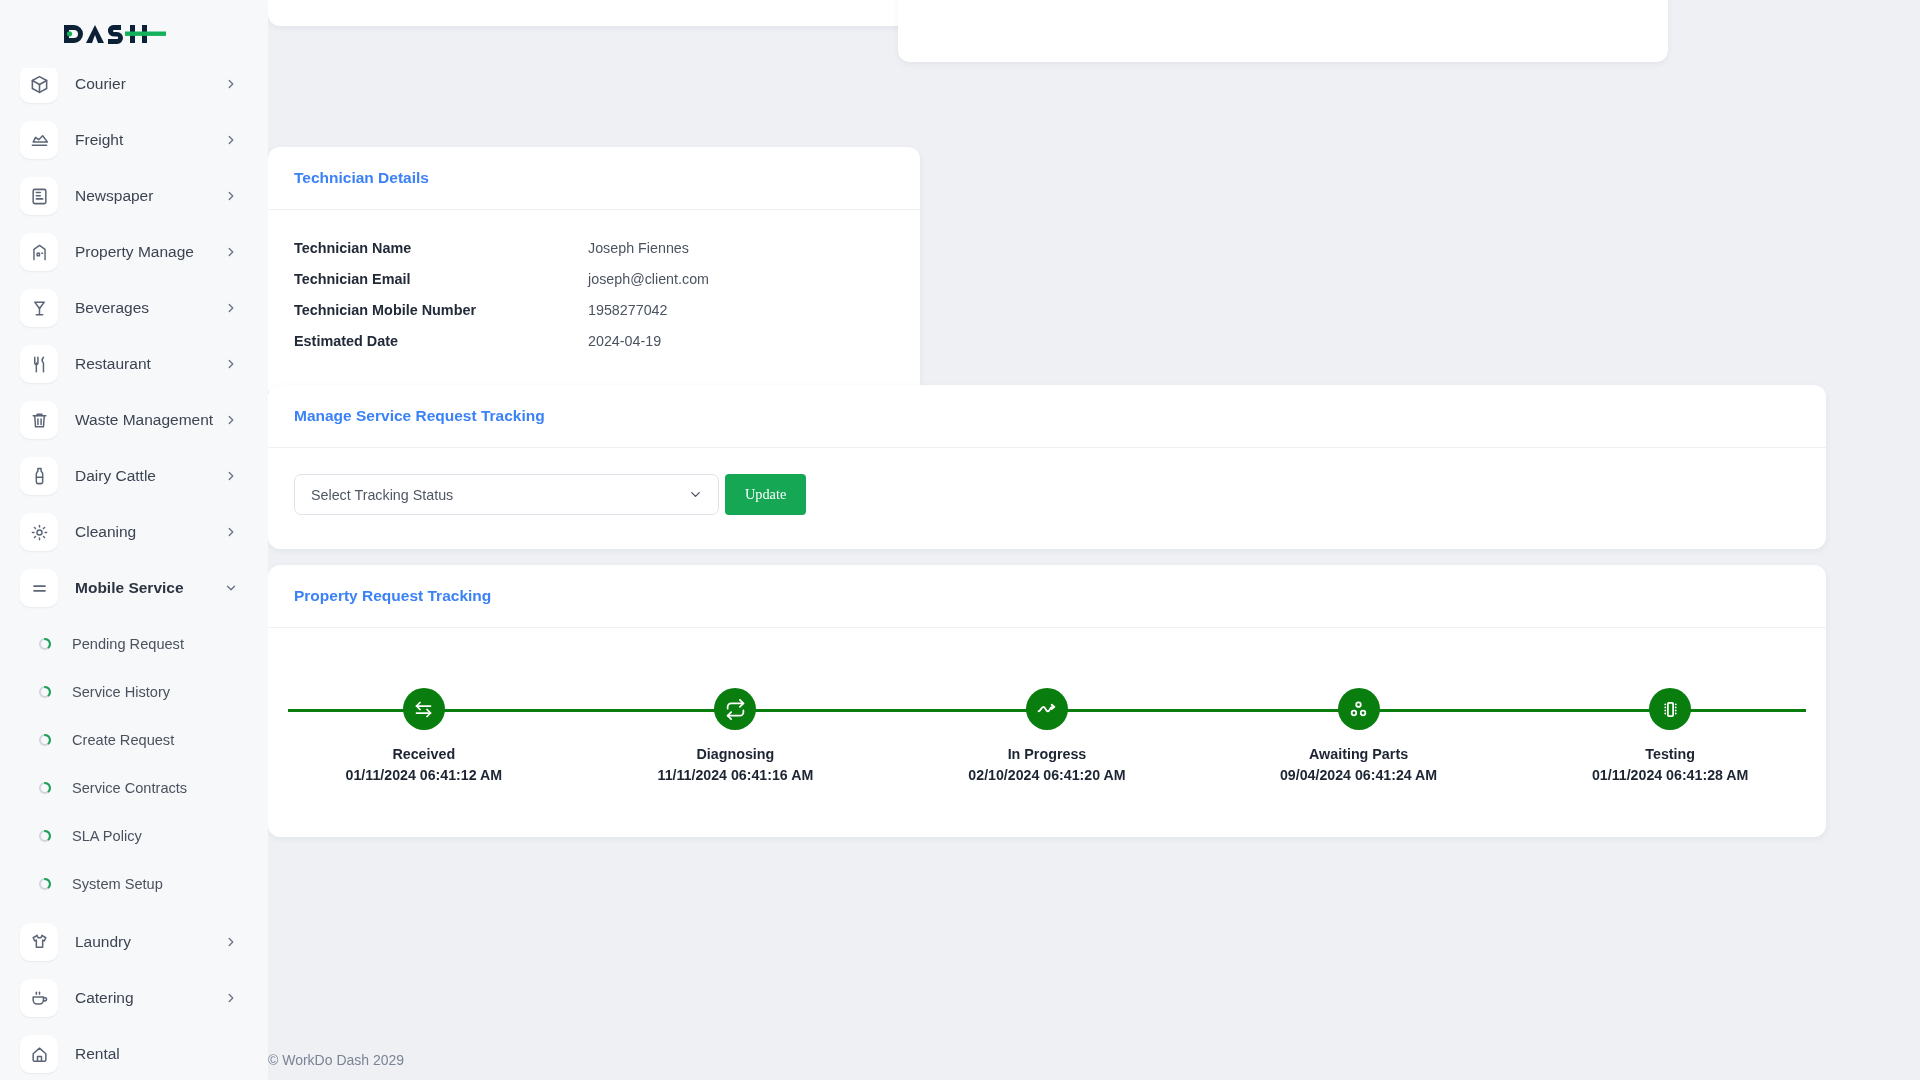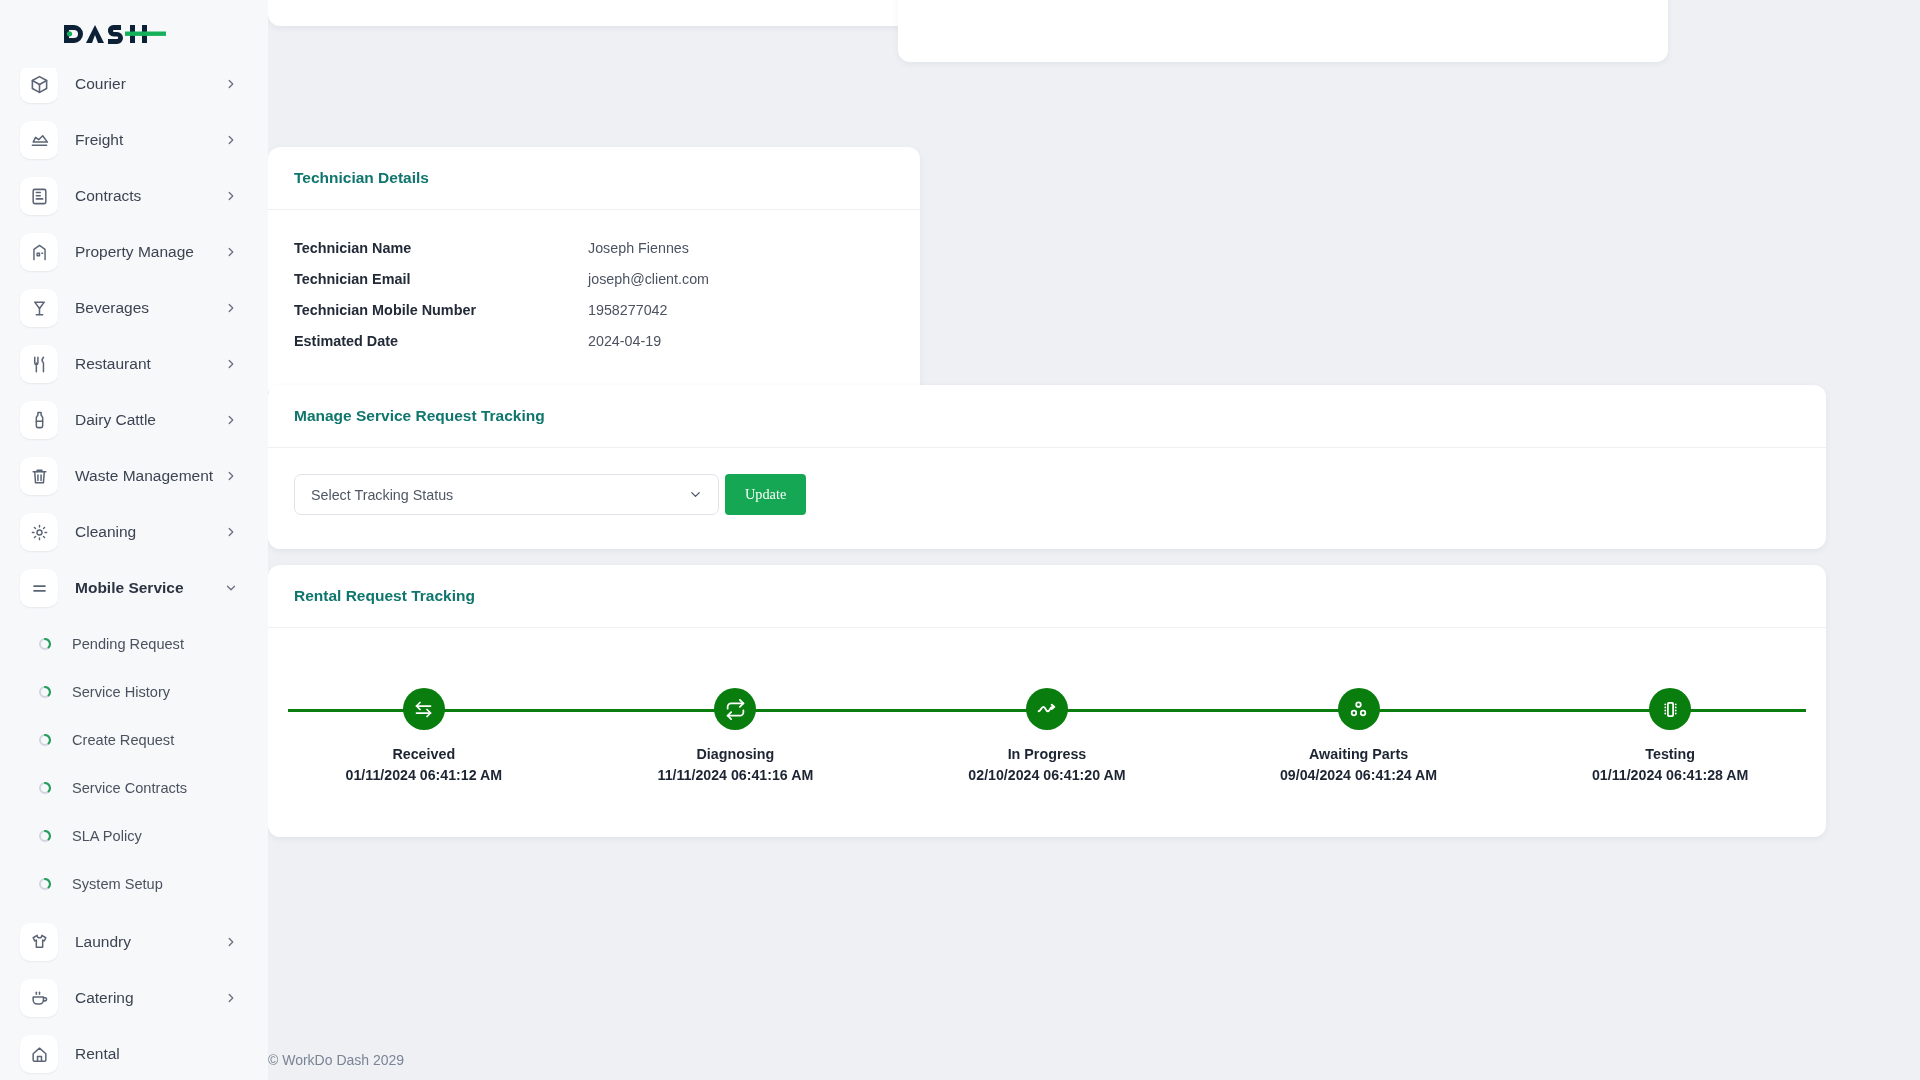--- a/index.html
+++ b/index.html
@@ -63,21 +63,21 @@
   
   .main {
     flex: 1 1 auto; position: relative; height: 1080px;
     overflow: hidden;
   }
   .card {
     background: #ffffff;
     border-radius: 12px;
     box-shadow: 0 2px 6px rgba(60,72,92,.07);
   }
-  .card-title { font-size: 15.5px; font-weight: 700; color: #0f766e; }
+  .card-title { font-size: 15.5px; font-weight: 700; color: #3b82f6; }
 
   
   .top-card-a { position: absolute; left: 0px;  top: -60px; width: 652px; height: 86px; }
   .top-card-b { position: absolute; left: 630px; top: -60px; width: 770px; height: 122px; }
 
   
   .tech-card { position: absolute; left: 0px; top: 147px; width: 652px; }
   .tech-head { padding: 22px 26px 22px 26px; border-bottom: 1px solid #eef0f3; }
   .tech-body { padding: 30px 26px 36px 26px; }
   .tech-row { display: flex; align-items: baseline; height: 24px; margin-bottom: 7px; }
@@ -190,21 +190,21 @@
 
       <div class="nav-item">
         <span class="nav-ico">
           <svg viewBox="0 0 24 24" fill="none" stroke="currentColor" stroke-width="1.9" stroke-linecap="round" stroke-linejoin="round">
               <rect x="4" y="3" width="16" height="18" rx="2"></rect>
               <line x1="8" y1="7" x2="13" y2="7"></line>
               <line x1="8" y1="11" x2="13" y2="11"></line>
               <line x1="8" y1="15" x2="16" y2="15"></line>
             </svg>
         </span>
-        <span class="nav-label">Contracts</span>
+        <span class="nav-label">Newspaper</span>
         <span class="chev">
             <svg viewBox="0 0 24 24" fill="none" stroke="currentColor" stroke-width="2.4" stroke-linecap="round" stroke-linejoin="round">
               <polyline points="9 6 15 12 9 18"></polyline>
             </svg>
           </span>
       </div>
 
       <div class="nav-item">
         <span class="nav-ico">
           <svg viewBox="0 0 24 24" fill="none" stroke="currentColor" stroke-width="1.8" stroke-linecap="round" stroke-linejoin="round">
@@ -239,53 +239,53 @@
 
       <div class="nav-item">
         <span class="nav-ico">
           <svg viewBox="0 0 24 24" fill="none" stroke="currentColor" stroke-width="1.9" stroke-linecap="round" stroke-linejoin="round">
               <path d="M6 3v7a2 2 0 0 0 4 0V3"></path>
               <line x1="8" y1="10" x2="8" y2="21"></line>
               <path d="M17 3c-2 2-2 5 0 7v11"></path>
             </svg>
         </span>
         <span class="nav-label">Restaurant</span>
-        <span class="chev">
-            <svg viewBox="0 0 24 24" fill="none" stroke="currentColor" stroke-width="2.4" stroke-linecap="round" stroke-linejoin="round">
-              <polyline points="9 6 15 12 9 18"></polyline>
-            </svg>
-          </span>
-      </div>
-
-      <div class="nav-item">
-        <span class="nav-ico">
-          <svg viewBox="0 0 24 24" fill="none" stroke="currentColor" stroke-width="1.9" stroke-linecap="round" stroke-linejoin="round">
-              <path d="M10 2h4v3l2 3v11a2 2 0 0 1-2 2h-4a2 2 0 0 1-2-2V8l2-3z"></path>
-              <line x1="8" y1="13" x2="16" y2="13"></line>
-            </svg>
-        </span>
-        <span class="nav-label">Dairy Cattle</span>
         <span class="chev">
             <svg viewBox="0 0 24 24" fill="none" stroke="currentColor" stroke-width="2.4" stroke-linecap="round" stroke-linejoin="round">
               <polyline points="9 6 15 12 9 18"></polyline>
             </svg>
           </span>
       </div>
 
       <div class="nav-item">
         <span class="nav-ico">
           <svg viewBox="0 0 24 24" fill="none" stroke="currentColor" stroke-width="1.9" stroke-linecap="round" stroke-linejoin="round">
               <polyline points="4 6 20 6"></polyline>
               <path d="M9 6V4h6v2"></path>
               <path d="M6 6l1 14h10l1-14"></path>
               <line x1="10" y1="10" x2="10" y2="17"></line>
               <line x1="14" y1="10" x2="14" y2="17"></line>
             </svg>
         </span>
         <span class="nav-label">Waste Management</span>
+        <span class="chev">
+            <svg viewBox="0 0 24 24" fill="none" stroke="currentColor" stroke-width="2.4" stroke-linecap="round" stroke-linejoin="round">
+              <polyline points="9 6 15 12 9 18"></polyline>
+            </svg>
+          </span>
+      </div>
+
+      <div class="nav-item">
+        <span class="nav-ico">
+          <svg viewBox="0 0 24 24" fill="none" stroke="currentColor" stroke-width="1.9" stroke-linecap="round" stroke-linejoin="round">
+              <path d="M10 2h4v3l2 3v11a2 2 0 0 1-2 2h-4a2 2 0 0 1-2-2V8l2-3z"></path>
+              <line x1="8" y1="13" x2="16" y2="13"></line>
+            </svg>
+        </span>
+        <span class="nav-label">Dairy Cattle</span>
         <span class="chev">
             <svg viewBox="0 0 24 24" fill="none" stroke="currentColor" stroke-width="2.4" stroke-linecap="round" stroke-linejoin="round">
               <polyline points="9 6 15 12 9 18"></polyline>
             </svg>
           </span>
       </div>
 
       <div class="nav-item">
         <span class="nav-ico">
           <svg viewBox="0 0 24 24" fill="none" stroke="currentColor" stroke-width="1.8" stroke-linecap="round" stroke-linejoin="round">
@@ -465,21 +465,21 @@
                 <polyline points="6 9 12 15 18 9"></polyline>
               </svg>
           </span>
         </div>
         <button class="btn-update">Update</button>
       </div>
     </section>
 
     <section class="card track-card">
       <div class="track-head">
-        <div class="card-title">Rental Request Tracking</div>
+        <div class="card-title">Property Request Tracking</div>
       </div>
       <div class="track-body">
         <div class="timeline">
           <div class="rail"></div>
 
           <div class="step">
             <div class="dot">
               <svg viewBox="0 0 24 24" fill="none" stroke="currentColor" stroke-width="2" stroke-linecap="round" stroke-linejoin="round">
                   <polyline points="8 4 4 8 8 12"></polyline>
                   <line x1="4" y1="8" x2="20" y2="8"></line>

